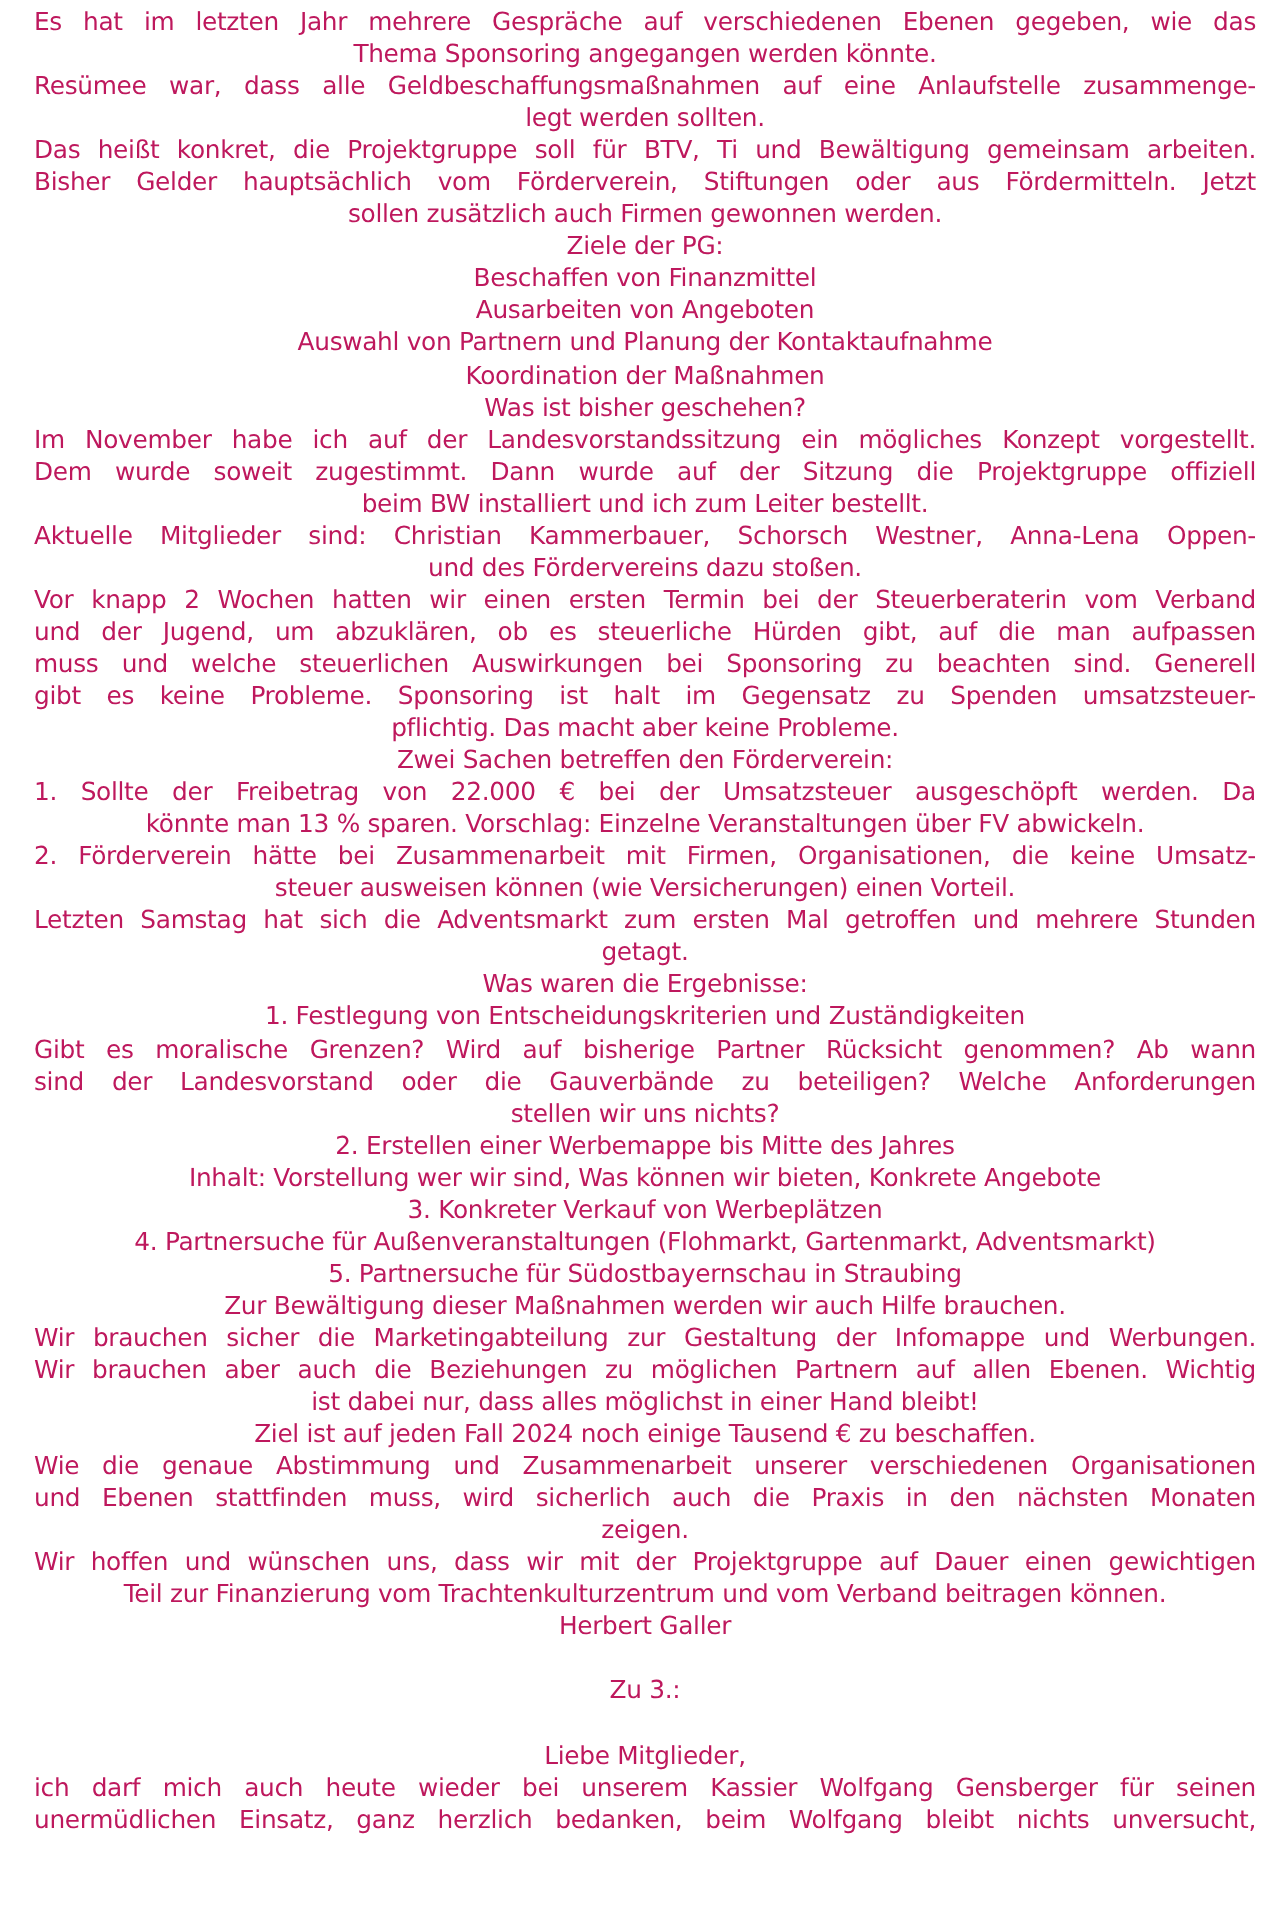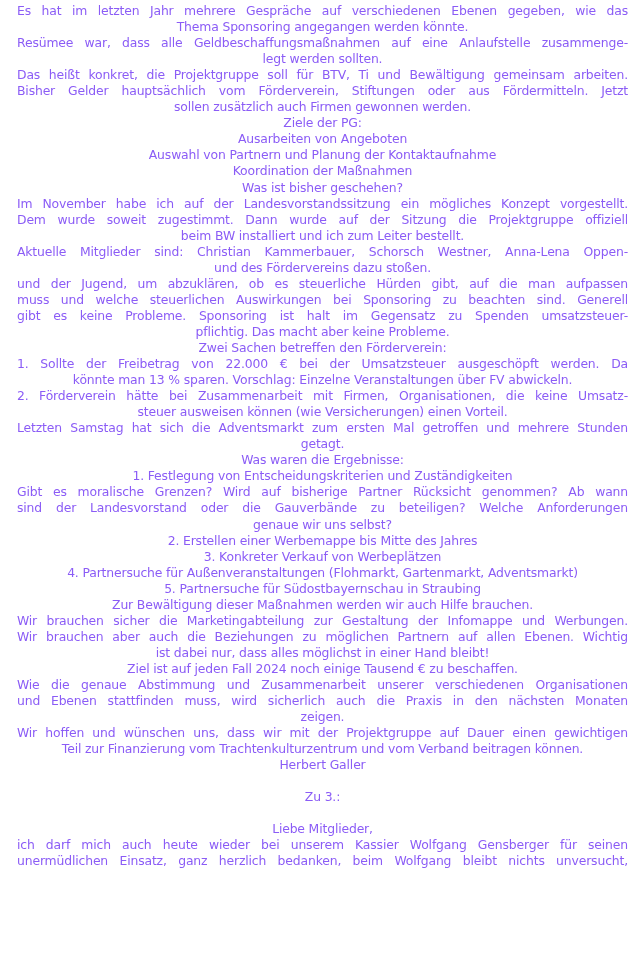--- a/index.html
+++ b/index.html
@@ -1,64 +1,67 @@
 <!DOCTYPE html>
 <html><head>
 <meta charset="utf-8">
 <style>
   html, body { margin: 0; padding: 0; background: #ffffff; }
   body { width: 636px; height: 964px; overflow: hidden; }
   .page {
     position: absolute; left: 17px; top: 3px; width: 611px;
     font-family: "DejaVu Sans", sans-serif;
-    font-size: 12.4px; line-height: 16.05px; color: #8b5cf6;
+    font-size: 12.4px; line-height: 16.05px; color: #be185d;
     letter-spacing: -0.15px;
   }
   .ln { display: block; white-space: nowrap; height: 16.05px; text-align: center; }
   .just { text-align: justify; text-align-last: justify; white-space: normal; }
   .blank { display: block; height: 16.05px; }
 </style>
 </head>
 <body>
 
 <div class="page" id="page">
     <span class="ln just">Es hat im letzten Jahr mehrere Gespräche auf verschiedenen Ebenen gegeben, wie das</span>
     <span class="ln">Thema Sponsoring angegangen werden könnte.</span>
     <span class="ln just">Resümee war, dass alle Geldbeschaffungsmaßnahmen auf eine Anlaufstelle zusammenge-</span>
     <span class="ln">legt werden sollten.</span>
     <span class="ln just">Das heißt konkret, die Projektgruppe soll für BTV, Ti und Bewältigung gemeinsam arbeiten.</span>
     <span class="ln just">Bisher Gelder hauptsächlich vom Förderverein, Stiftungen oder aus Fördermitteln. Jetzt</span>
     <span class="ln">sollen zusätzlich auch Firmen gewonnen werden.</span>
     <span class="ln">Ziele der PG:</span>
+    <span class="ln">Beschaffen von Finanzmittel</span>
     <span class="ln">Ausarbeiten von Angeboten</span>
     <span class="ln">Auswahl von Partnern und Planung der Kontaktaufnahme</span>
     <span class="ln">Koordination der Maßnahmen</span>
     <span class="ln">Was ist bisher geschehen?</span>
     <span class="ln just">Im November habe ich auf der Landesvorstandssitzung ein mögliches Konzept vorgestellt.</span>
     <span class="ln just">Dem wurde soweit zugestimmt. Dann wurde auf der Sitzung die Projektgruppe offiziell</span>
     <span class="ln">beim BW installiert und ich zum Leiter bestellt.</span>
     <span class="ln just">Aktuelle Mitglieder sind: Christian Kammerbauer, Schorsch Westner, Anna-Lena Oppen-</span>
     <span class="ln">und des Fördervereins dazu stoßen.</span>
+    <span class="ln just">Vor knapp 2 Wochen hatten wir einen ersten Termin bei der Steuerberaterin vom Verband</span>
     <span class="ln just">und der Jugend, um abzuklären, ob es steuerliche Hürden gibt, auf die man aufpassen</span>
     <span class="ln just">muss und welche steuerlichen Auswirkungen bei Sponsoring zu beachten sind. Generell</span>
     <span class="ln just">gibt es keine Probleme. Sponsoring ist halt im Gegensatz zu Spenden umsatzsteuer-</span>
     <span class="ln">pflichtig. Das macht aber keine Probleme.</span>
     <span class="ln">Zwei Sachen betreffen den Förderverein:</span>
     <span class="ln just">1. Sollte der Freibetrag von 22.000 € bei der Umsatzsteuer ausgeschöpft werden. Da</span>
     <span class="ln">könnte man 13 % sparen. Vorschlag: Einzelne Veranstaltungen über FV abwickeln.</span>
     <span class="ln just">2. Förderverein hätte bei Zusammenarbeit mit Firmen, Organisationen, die keine Umsatz-</span>
     <span class="ln">steuer ausweisen können (wie Versicherungen) einen Vorteil.</span>
     <span class="ln just">Letzten Samstag hat sich die Adventsmarkt zum ersten Mal getroffen und mehrere Stunden</span>
     <span class="ln">getagt.</span>
     <span class="ln">Was waren die Ergebnisse:</span>
     <span class="ln">1. Festlegung von Entscheidungskriterien und Zuständigkeiten</span>
     <span class="ln just">Gibt es moralische Grenzen? Wird auf bisherige Partner Rücksicht genommen? Ab wann</span>
     <span class="ln just">sind der Landesvorstand oder die Gauverbände zu beteiligen? Welche Anforderungen</span>
-    <span class="ln">genaue wir uns selbst?</span>
+    <span class="ln">stellen wir uns nichts?</span>
     <span class="ln">2. Erstellen einer Werbemappe bis Mitte des Jahres</span>
+    <span class="ln">Inhalt: Vorstellung wer wir sind, Was können wir bieten, Konkrete Angebote</span>
     <span class="ln">3. Konkreter Verkauf von Werbeplätzen</span>
     <span class="ln">4. Partnersuche für Außenveranstaltungen (Flohmarkt, Gartenmarkt, Adventsmarkt)</span>
     <span class="ln">5. Partnersuche für Südostbayernschau in Straubing</span>
     <span class="ln">Zur Bewältigung dieser Maßnahmen werden wir auch Hilfe brauchen.</span>
     <span class="ln just">Wir brauchen sicher die Marketingabteilung zur Gestaltung der Infomappe und Werbungen.</span>
     <span class="ln just">Wir brauchen aber auch die Beziehungen zu möglichen Partnern auf allen Ebenen. Wichtig</span>
     <span class="ln">ist dabei nur, dass alles möglichst in einer Hand bleibt!</span>
     <span class="ln">Ziel ist auf jeden Fall 2024 noch einige Tausend € zu beschaffen.</span>
     <span class="ln just">Wie die genaue Abstimmung und Zusammenarbeit unserer verschiedenen Organisationen</span>
     <span class="ln just">und Ebenen stattfinden muss, wird sicherlich auch die Praxis in den nächsten Monaten</span>

